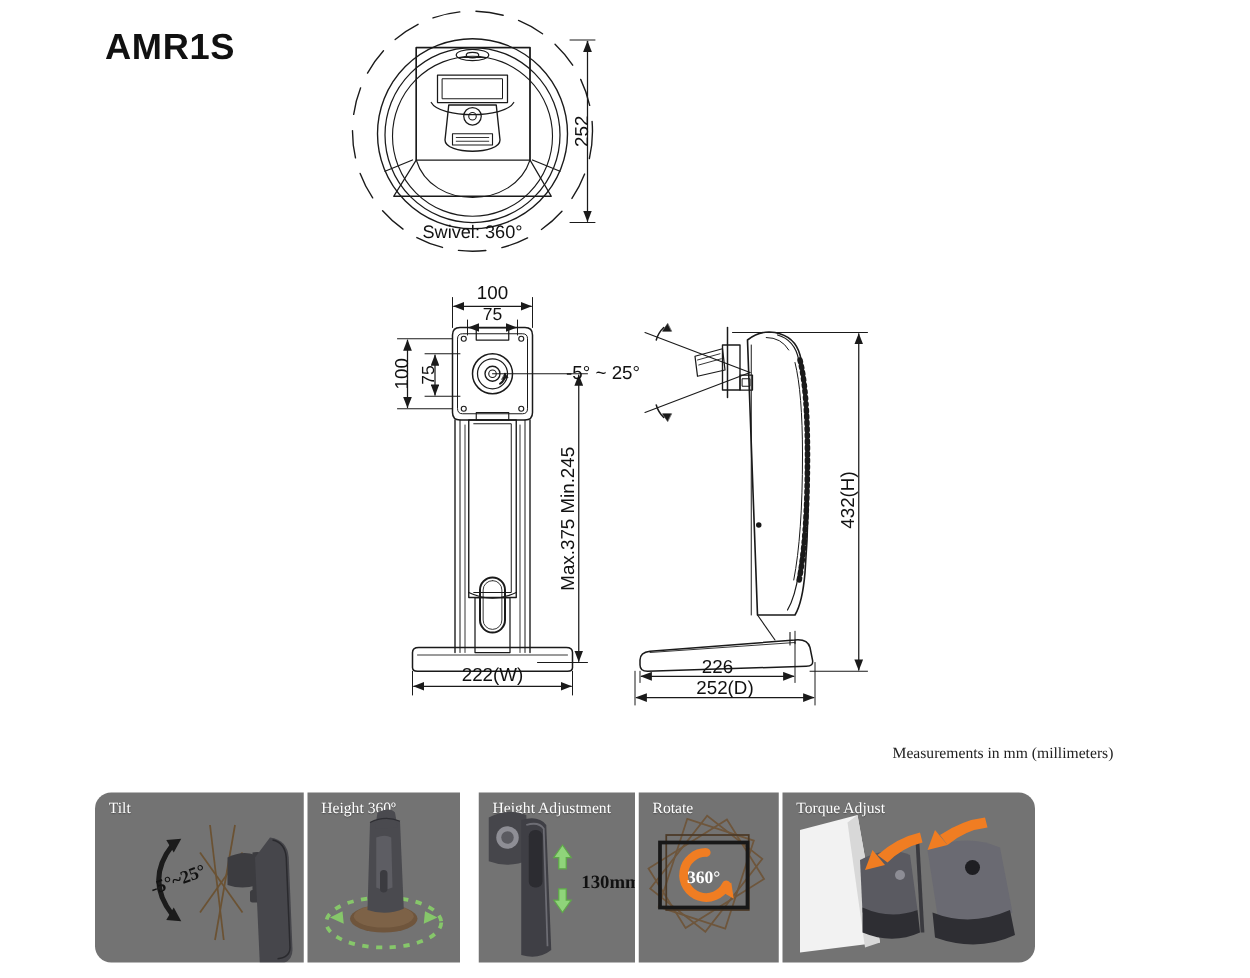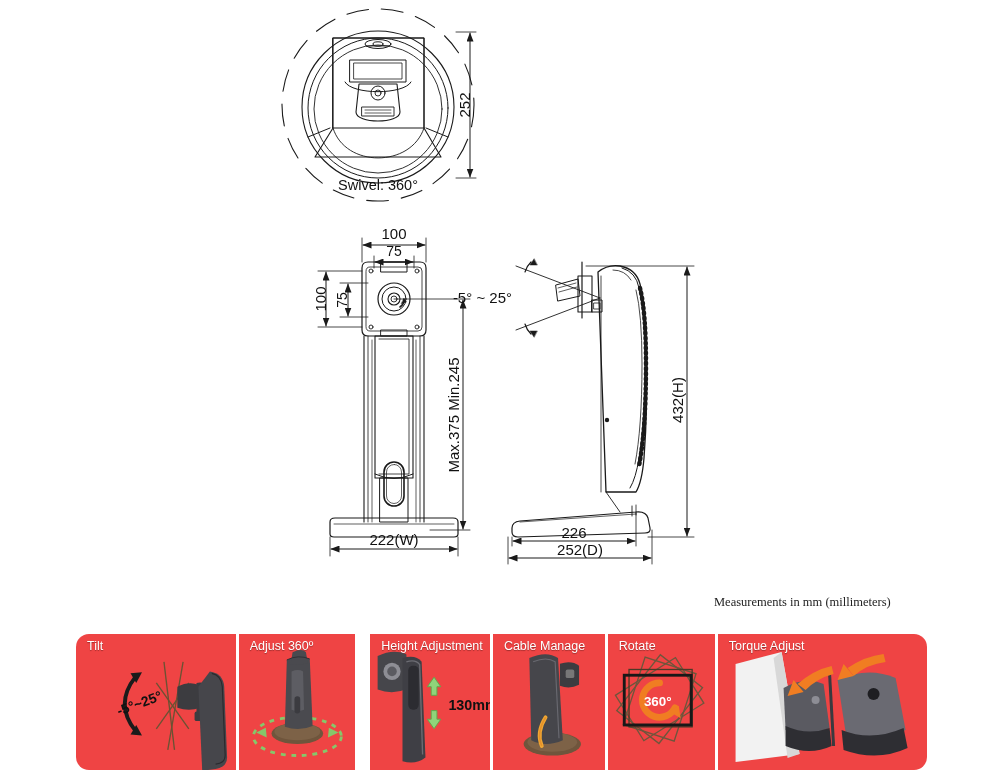--- a/index.html
+++ b/index.html
@@ -12,34 +12,35 @@
   .title{position:absolute;left:84px;top:22px;font-size:29px;font-weight:bold;
          letter-spacing:.5px;color:#111;}
 
   svg.draw{position:absolute;left:0;top:0;width:1000px;height:640px;}
 
   .note{position:absolute;left:714px;top:595px;font-size:12.5px;color:#222;font-family:Liberation Serif, serif;}
 
   
   #strip{position:absolute;left:76px;top:634px;width:851px;height:136px;
          display:flex;gap:3px;}
-  .panel{position:relative;background:#ef4444;overflow:hidden;}
+  .panel{position:relative;background:#737373;overflow:hidden;font-family:Liberation Serif, serif;}
   .panel:first-child{border-top-left-radius:13px;border-bottom-left-radius:13px;}
-  .panel:last-child{border-top-right-radius:13px;border-bottom-right-radius:13px;padding-left:16px;}
+  .panel:last-child{border-top-right-radius:13px;border-bottom-right-radius:13px;}
   .p1{width:167px;} .p2{width:122px;} .p3{width:125px;margin-left:12px;}
   .p4{width:117px;} .p5{width:112px;} .p6{width:202px;}
   .plabel{position:absolute;left:11px;top:5px;font-size:12.5px;color:#ffffff;
           text-shadow:0 1px 1px rgba(0,0,0,.35);white-space:nowrap;}
   svg.ps{position:absolute;left:0;top:0;width:100%;height:100%;}
 </style>
 </head>
 <body>
 
 <div id="sheet">
 
+  <div class="title">AMR1S</div>
 
   <svg class="draw" viewBox="0 0 1000 640">
     <defs>
       <marker id="ah" markerWidth="9" markerHeight="7" refX="8.5" refY="3.5" orient="auto">
         <polygon points="0,0 9,3.5 0,7" fill="#1a1a1a"></polygon>
       </marker>
       <marker id="ahs" markerWidth="9" markerHeight="7" refX="0.5" refY="3.5" orient="auto">
         <polygon points="9,0 0,3.5 9,7" fill="#1a1a1a"></polygon>
       </marker>
       <marker id="ahc" markerWidth="8" markerHeight="6" refX="7.5" refY="3" orient="auto">
@@ -258,21 +259,21 @@
           <path d="M126,48 q10,-2 14,6 l0,22 q-6,6 -14,4 Z"></path>
           <rect x="124" y="78" width="8" height="10" rx="2"></rect>
         </g>
         <path d="M140,36 q14,2 15,16 l3,74 q0,10 -12,12 l-14,2 L128,52 Z" fill="#46464b"></path>
         <path d="M142,38 q10,2 11,14 l3,72 q0,8 -10,9" fill="none" stroke="#2a2a2e" stroke-width="1.2"></path>
         <text x="68" y="74" font-size="14.5" font-weight="bold" fill="#111" text-anchor="middle" transform="rotate(-20 68 74)">-5°~25°</text>
       </svg>
     </div>
 
     <div class="panel p2">
-      <div class="plabel">Adjust 360º</div>
+      <div class="plabel">Height 360º</div>
       <svg class="ps" viewBox="0 0 122 136">
         <ellipse cx="61" cy="104" rx="46" ry="20" fill="none" stroke="#86c76a" stroke-width="3" stroke-dasharray="5 6"></ellipse>
         <path d="M18,100 l10,-5 l1,10 Z" fill="#86c76a"></path>
         <path d="M104,100 l-10,-5 l-1,10 Z" fill="#86c76a"></path>
         <ellipse cx="61" cy="101" rx="27" ry="11" fill="#6f553c"></ellipse>
         <ellipse cx="61" cy="99" rx="24" ry="9" fill="#7d6247"></ellipse>
         <g fill="#4a4a4f">
           <path d="M50,24 q12,-6 24,-1 l3,70 q-14,6 -29,1 Z"></path>
           <path d="M56,16 q10,-5 14,0 l2,12 l-18,1 Z"></path>
         </g>
@@ -292,35 +293,20 @@
         </g>
         <path d="M34,22 q14,-4 20,4 l4,100 q-10,8 -24,4 Z" fill="#3f3f45"></path>
         <path d="M38,26 q10,-3 14,3 l3,94" fill="none" stroke="#6d6d74" stroke-width="1.4"></path>
         <rect x="40" y="30" width="11" height="46" rx="5" fill="#2c2c31"></rect>
         <path d="M60,52 l7,-10 l7,10 l-4,0 l0,9 l-6,0 l0,-9 Z" fill="#8fd47a" stroke="#5fa84a" stroke-width="1"></path>
         <path d="M60,86 l7,10 l7,-10 l-4,0 l0,-9 l-6,0 l0,9 Z" fill="#8fd47a" stroke="#5fa84a" stroke-width="1"></path>
         <text x="82" y="76" font-size="15" font-weight="bold" fill="#111" text-anchor="start">130mm</text>
       </svg>
     </div>
 
-    <div class="panel p4">
-      <div class="plabel">Cable Manage</div>
-      <svg class="ps" viewBox="0 0 117 136">
-        <ellipse cx="62" cy="112" rx="30" ry="12" fill="#6f553c"></ellipse>
-        <ellipse cx="62" cy="110" rx="26" ry="10" fill="#7d6247"></ellipse>
-        <path d="M38,22 q18,-8 30,0 l5,86 q-18,8 -33,0 Z" fill="#46464b"></path>
-        <path d="M42,26 q14,-6 23,0 l4,80" fill="none" stroke="#696970" stroke-width="1.2"></path>
-        <g fill="#3c3c40">
-          <path d="M70,28 q12,-4 20,2 l0,20 q-10,5 -20,1 Z"></path>
-          <rect x="76" y="34" width="9" height="9" rx="2" fill="#777"></rect>
-        </g>
-        <path d="M55,84 q-10,16 -4,30" fill="none" stroke="#f0a733" stroke-width="4" stroke-linecap="round"></path>
-        <path d="M55,84 q-10,16 -4,30" fill="none" stroke="#e4912a" stroke-width="1.6"></path>
-      </svg>
-    </div>
 
     <div class="panel p5">
       <div class="plabel">Rotate</div>
       <svg class="ps" viewBox="0 0 112 136">
         <g fill="none" stroke="#6e563c" stroke-width="1.4">
           <rect x="26" y="28" width="56" height="74" transform="rotate(18 54 65)"></rect>
           <rect x="26" y="28" width="56" height="74" transform="rotate(38 54 65)"></rect>
           <rect x="26" y="28" width="56" height="74" transform="rotate(58 54 65)"></rect>
           <rect x="22" y="34" width="66" height="60" stroke="#4c3a27"></rect>
         </g>

